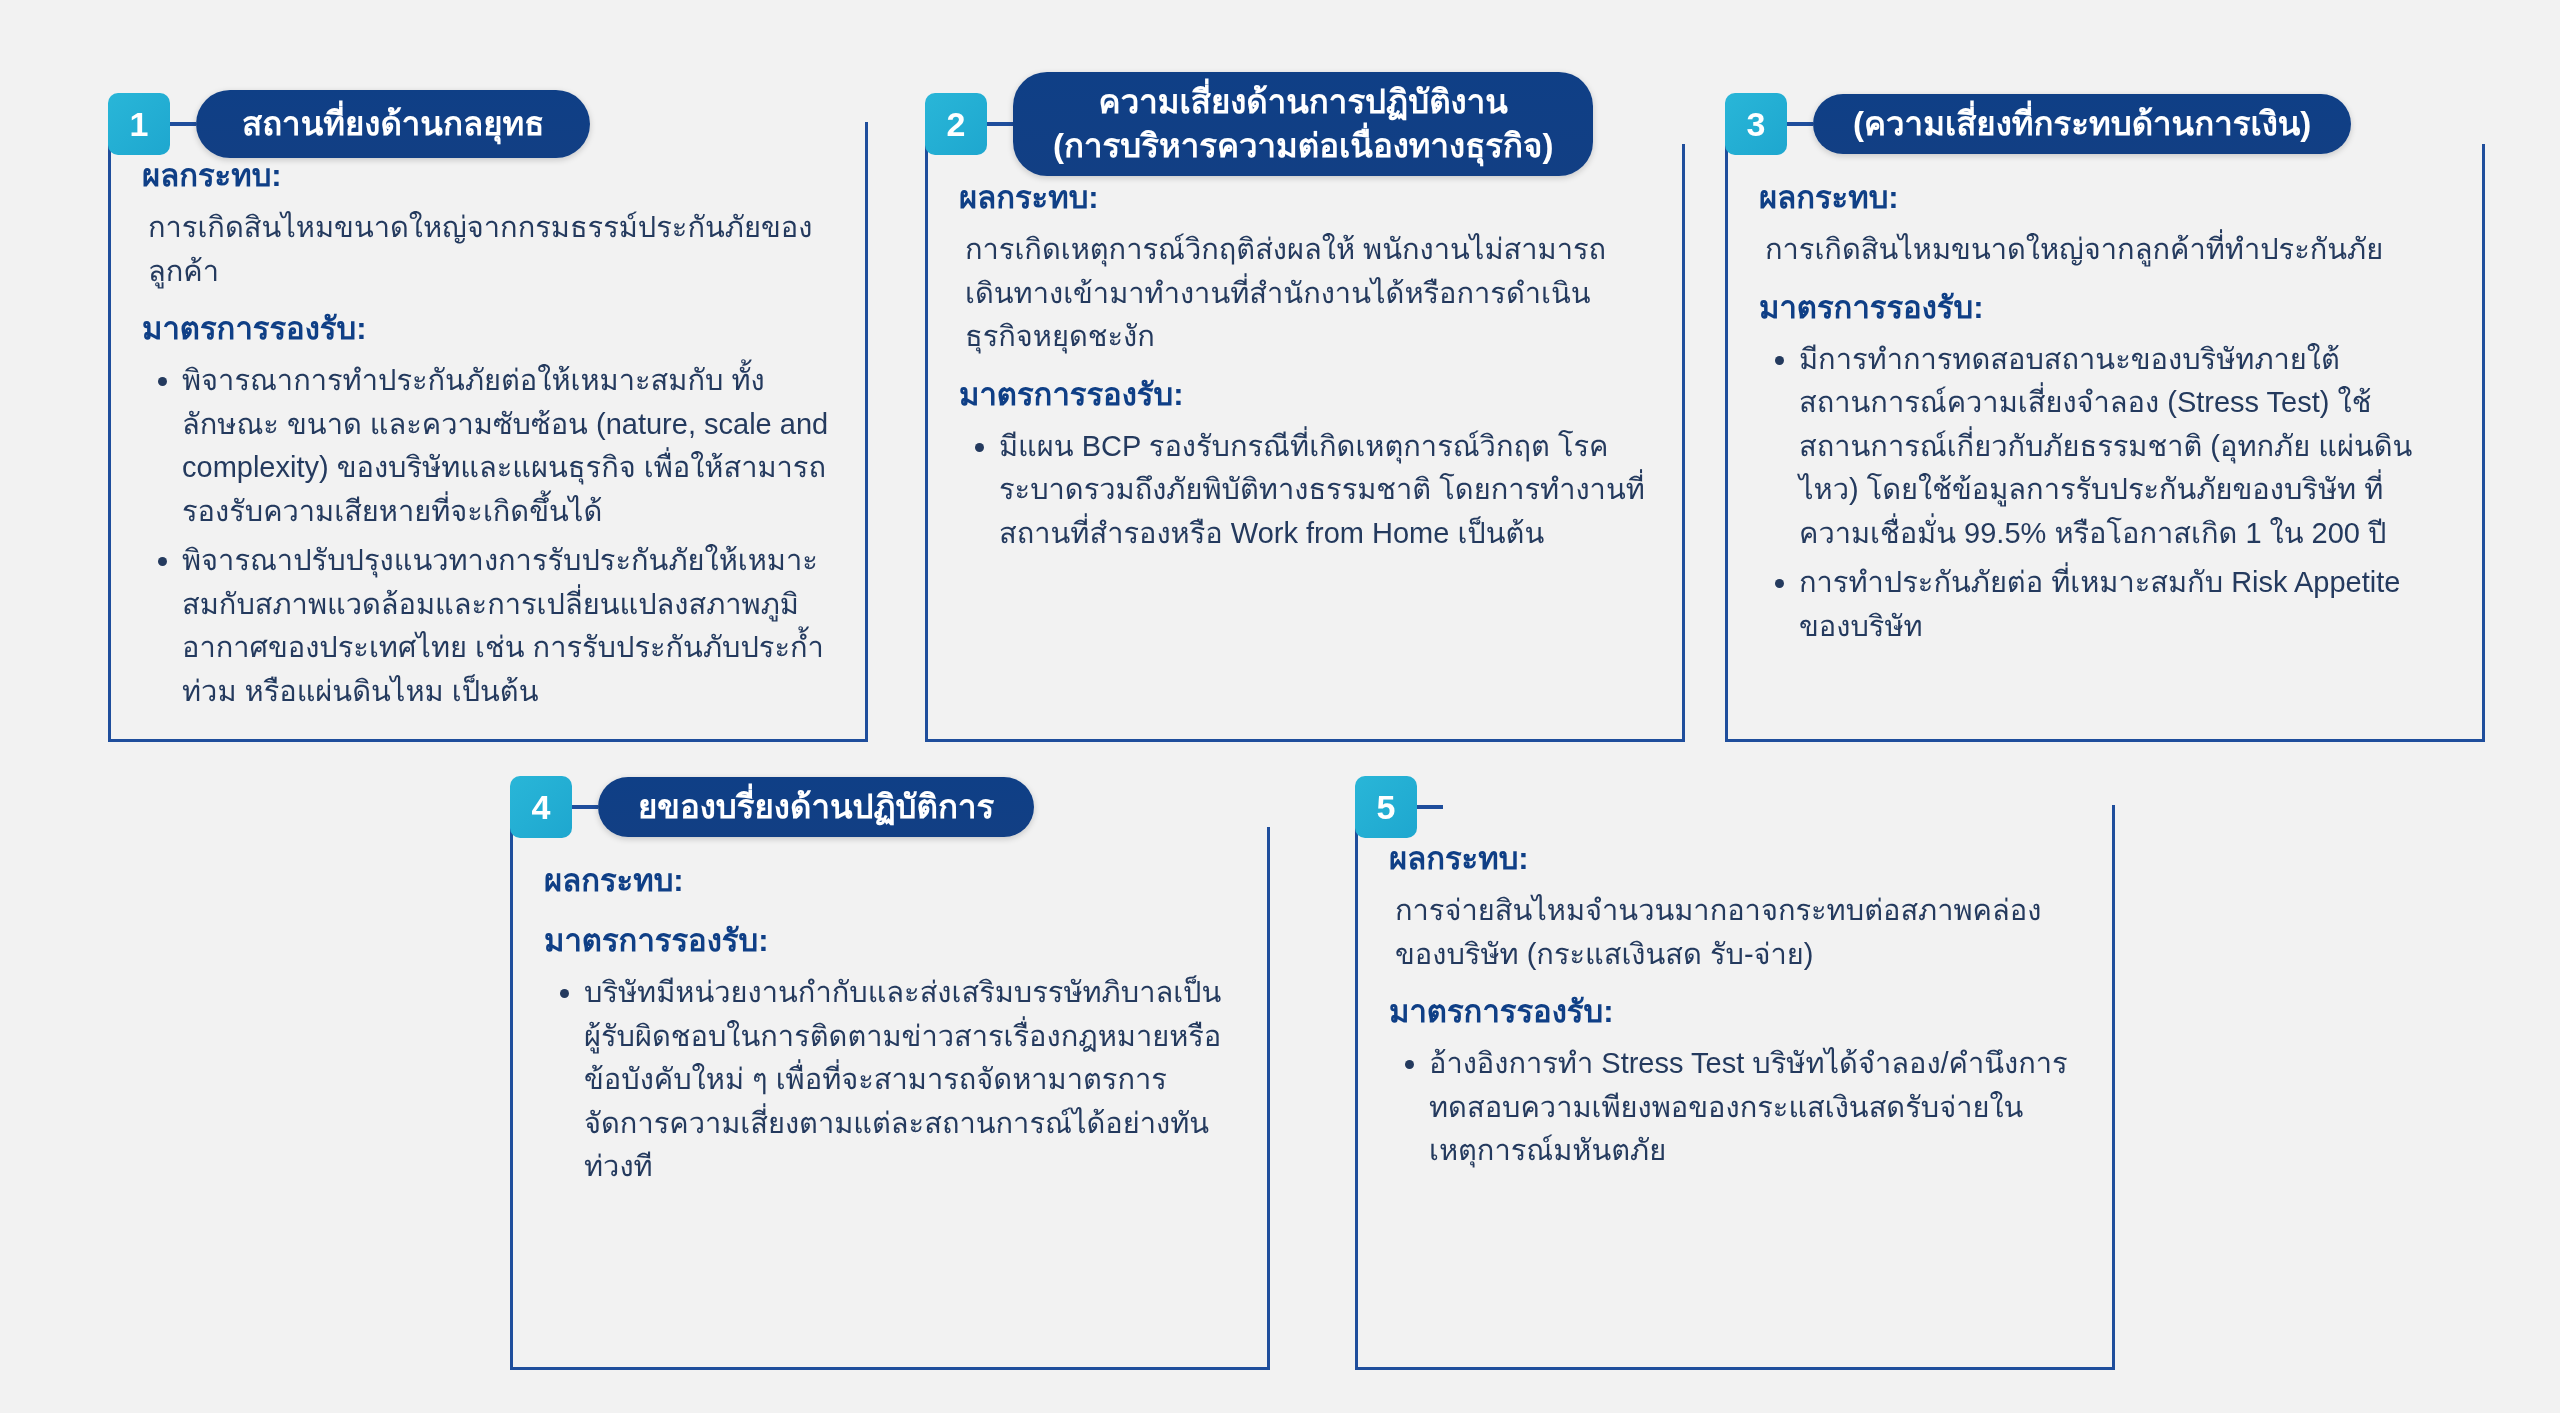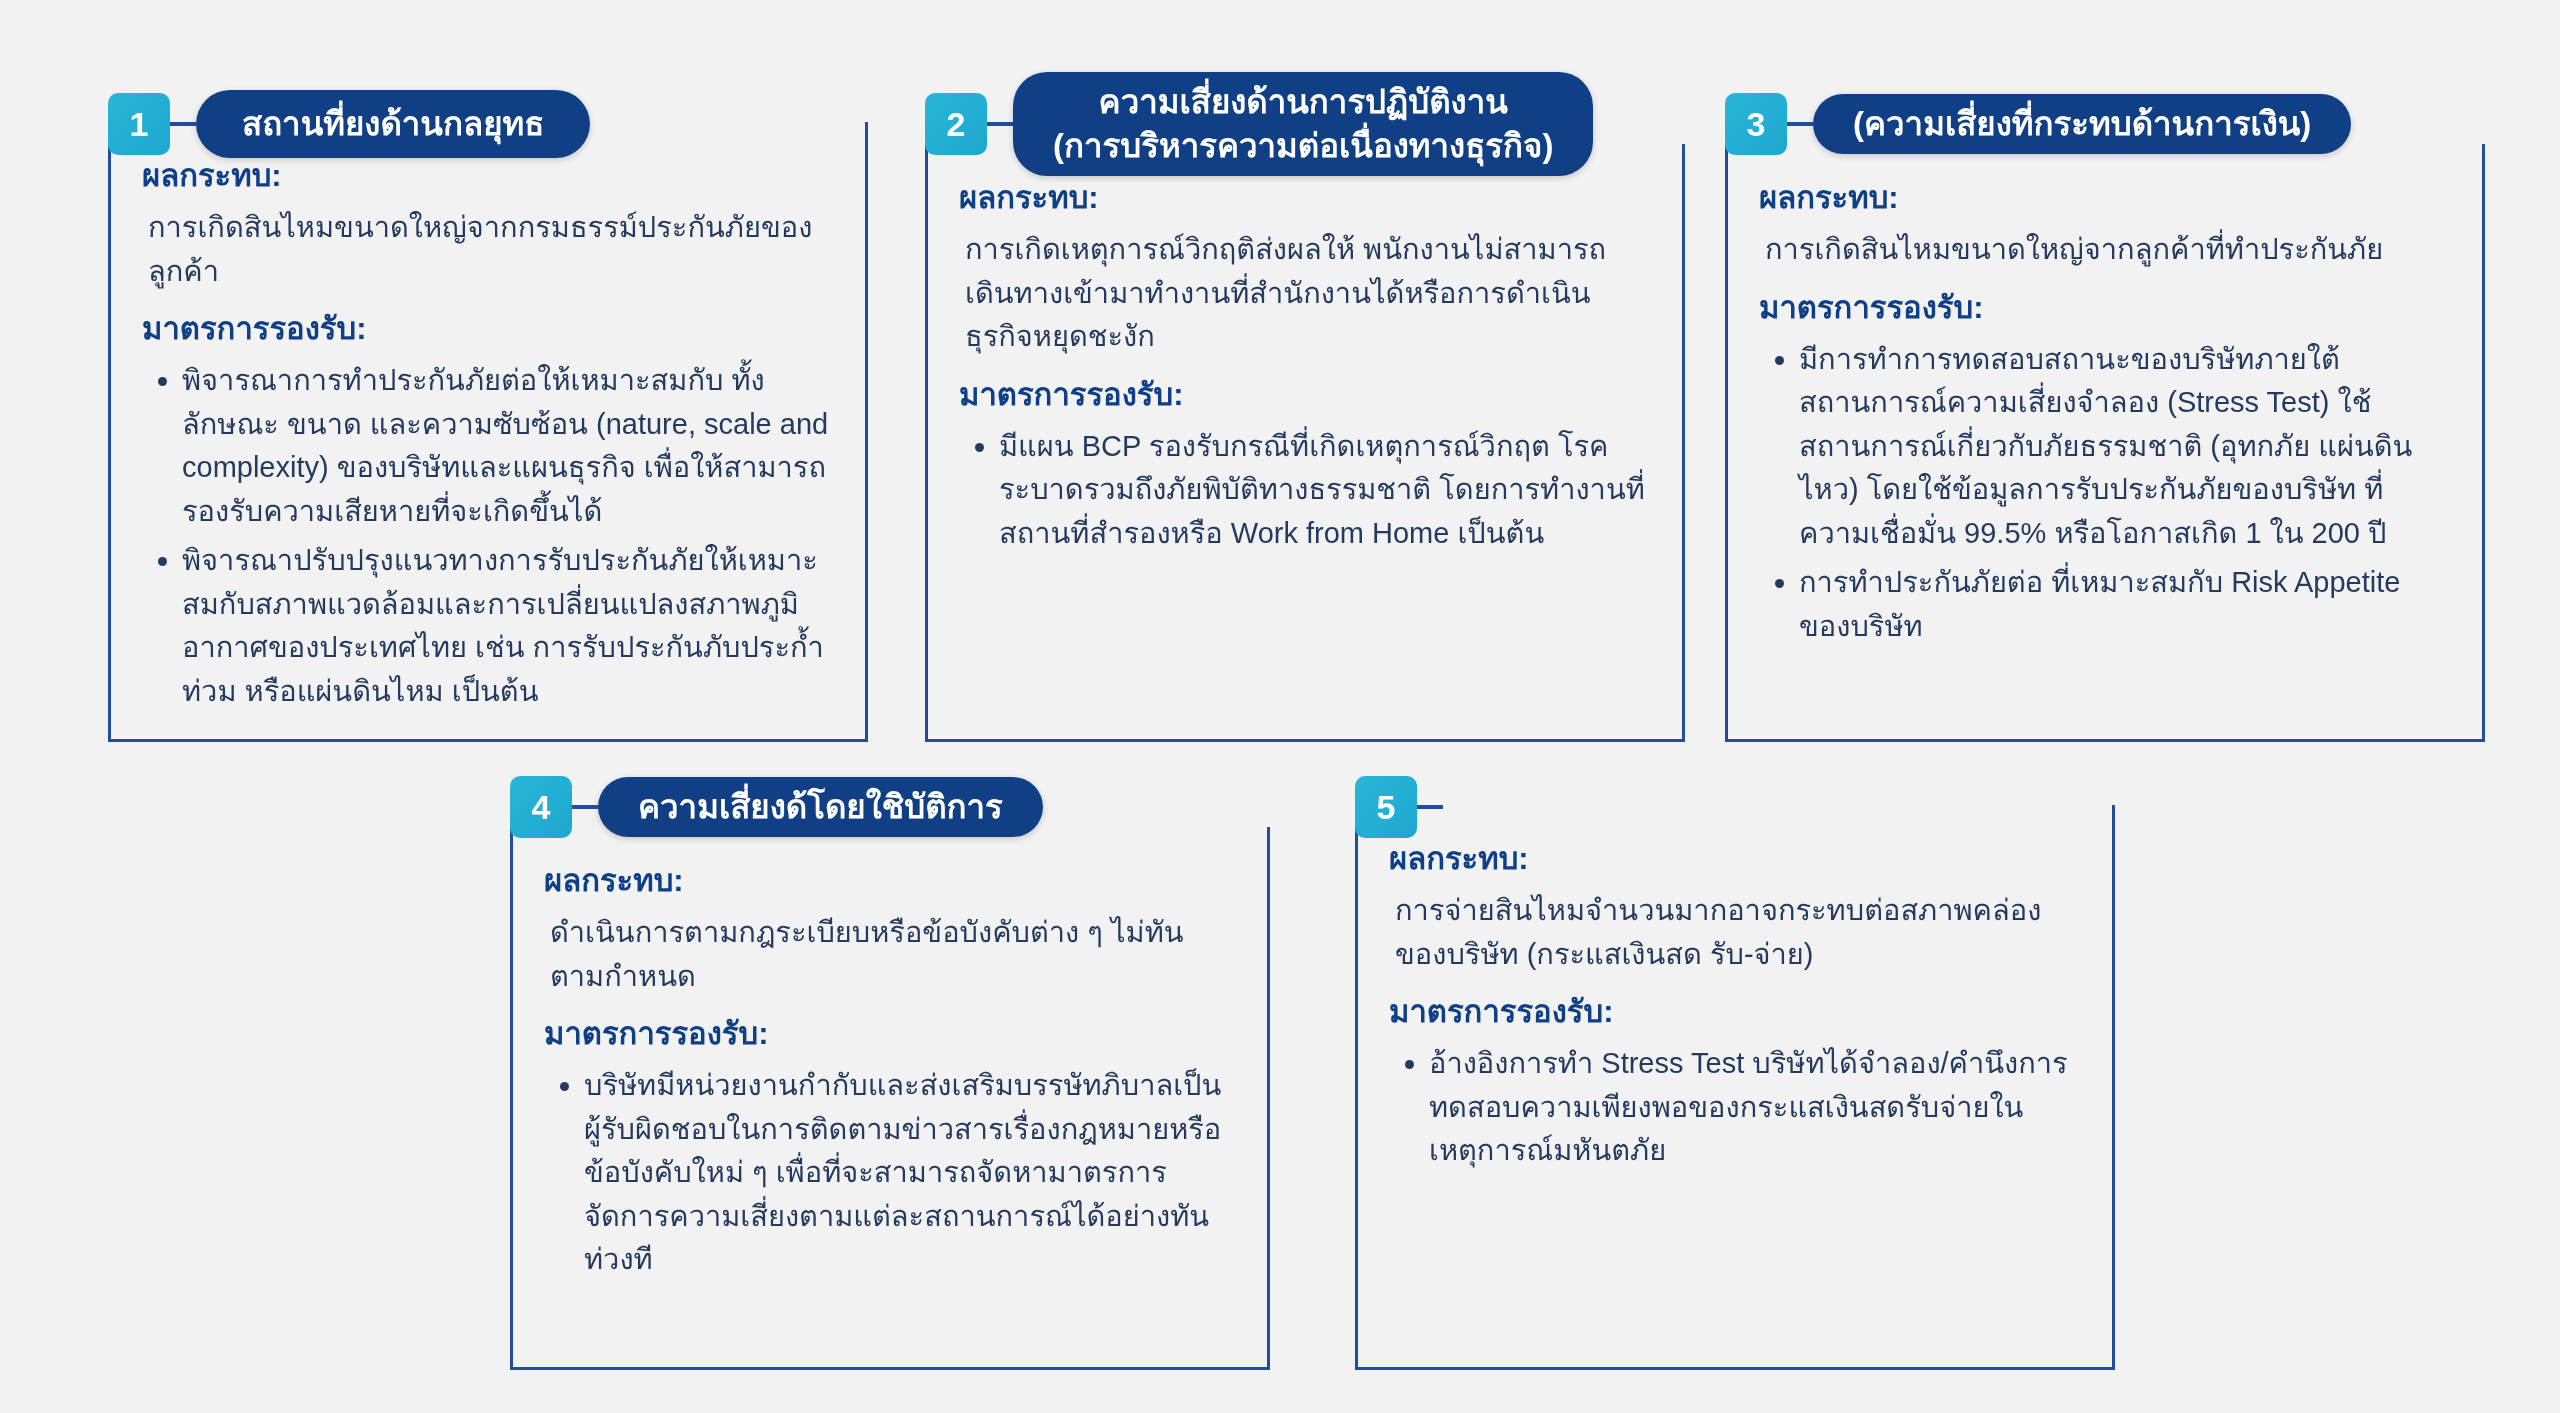--- a/index.html
+++ b/index.html
@@ -196,27 +196,26 @@
       </div>
     </div>
   </div>
 
   <div class="card" id="card4">
     <div class="card-body"></div>
     <div class="header">
       <div class="num-chip">4</div>
       <div class="chip-connector"></div>
       <div class="title-pill two-line">
-        <div>ความเสี่ยงด้โดยใชิบัติการ</div>
-      </div>
-    </div>
-    <div class="card-body" style="border:none;">
-      <div class="content">
-        <div class="lbl">ผลกระทบ:</div>
-        <p class="para">ดำเนินการตามกฎระเบียบหรือข้อบังคับต่าง ๆ ไม่ทันตามกำหนด</p>
+        <div>ยของบรี่ยงด้านปฏิบัติการ</div>
+      </div>
+    </div>
+    <div class="card-body" style="border:none;">
+      <div class="content">
+        <div class="lbl">ผลกระทบ:</div>
         <div class="lbl">มาตรการรองรับ:</div>
         <ul class="bullets">
           <li>บริษัทมีหน่วยงานกำกับและส่งเสริมบรรษัทภิบาลเป็นผู้รับผิดชอบในการติดตามข่าวสารเรื่องกฎหมายหรือข้อบังคับใหม่ ๆ เพื่อที่จะสามารถจัดหามาตรการจัดการความเสี่ยงตามแต่ละสถานการณ์ได้อย่างทันท่วงที</li>
         </ul>
       </div>
     </div>
   </div>
 
   <div class="card" id="card5">
     <div class="card-body"></div>

